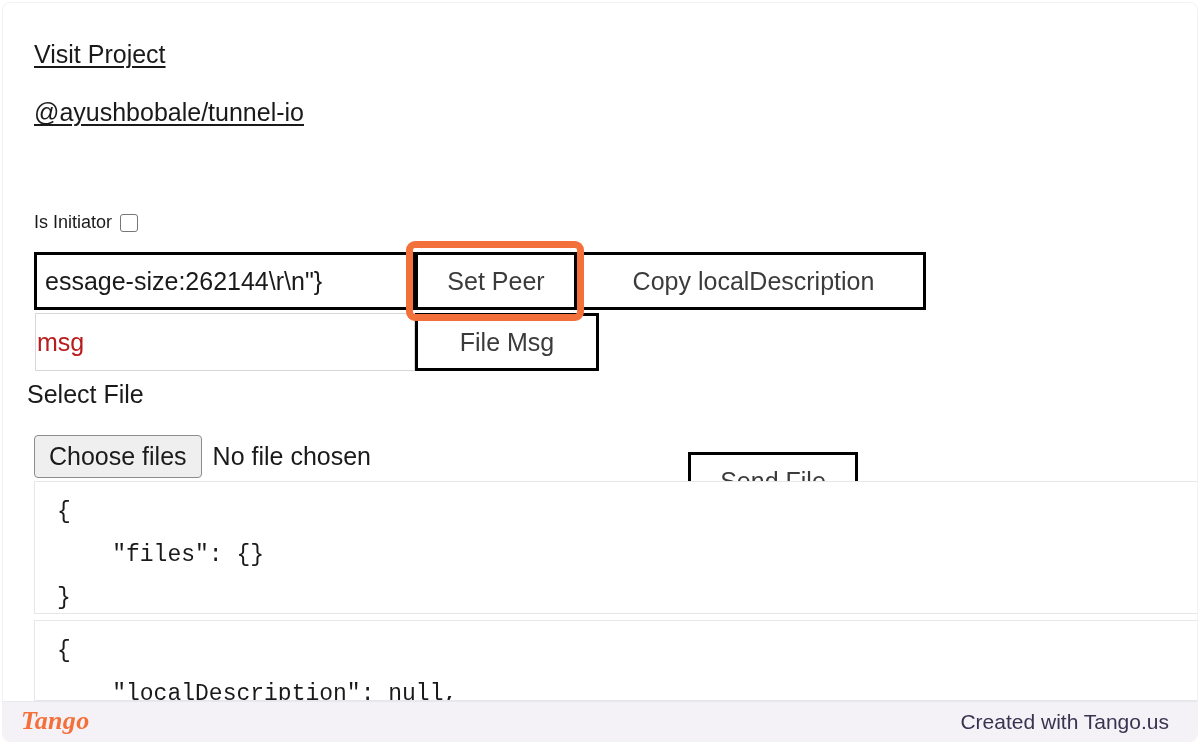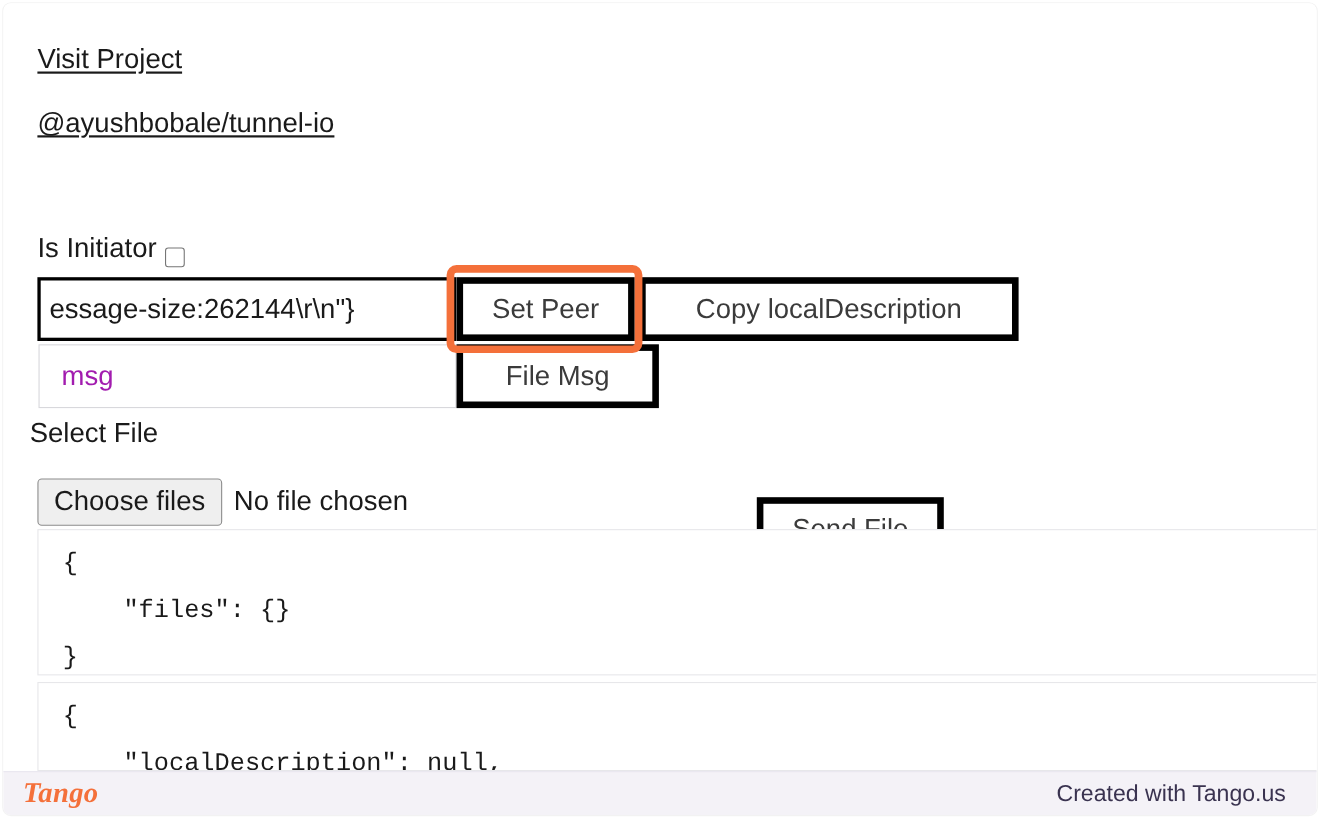--- a/index.html
+++ b/index.html
@@ -64,23 +64,23 @@
   #link-visit    { top: 38px; }
   #link-io       { top: 96px; }
   #link-react    { top: 154px; }
 
   
   #initiator-row {
     position: absolute;
     left: 31px;
     top: 209px;
     display: flex;
-    align-items: flex-end;
+    align-items: flex-start;
     gap: 8px;
-    font-size: 25px;
+    font-size: 18px;
     color: #1a1a1a;
     white-space: nowrap;
   }
   #initiator-checkbox {
     width: 18px;
     height: 18px;
     border: 1.6px solid #767676;
     border-radius: 3px;
     background: #ffffff;
     box-sizing: border-box;
@@ -112,21 +112,21 @@
   }
   #peer-input .txt {
     display: block;
     
     margin-left: -3px;
   }
 
   .plain-btn {
     position: absolute;
     box-sizing: border-box;
-    border: 6px solid #000000;
+    border: 3px solid #000000;
     background: #ffffff;
     font-family: "Liberation Sans", sans-serif;
     font-size: 25px;
     color: #3b3b3b;
     display: flex;
     align-items: center;
     justify-content: center;
     cursor: pointer;
     white-space: nowrap;
   }
@@ -163,22 +163,22 @@
     position: absolute;
     left: 32px;
     top: 310px;
     width: 380px;
     height: 58px;
     box-sizing: border-box;
     border: 1px solid #d8d8dc;
     background: #ffffff;
     font-family: "Liberation Sans", sans-serif;
     font-size: 25px;
-    color: #a21caf;
-    padding: 0 20px;
+    color: #b91c1c;
+    padding: 0 1px;
     display: flex;
     align-items: center;
     outline: none;
   }
   #btn-send-msg {
     left: 412px;
     top: 310px;
     width: 184px;
     height: 58px;
   }

